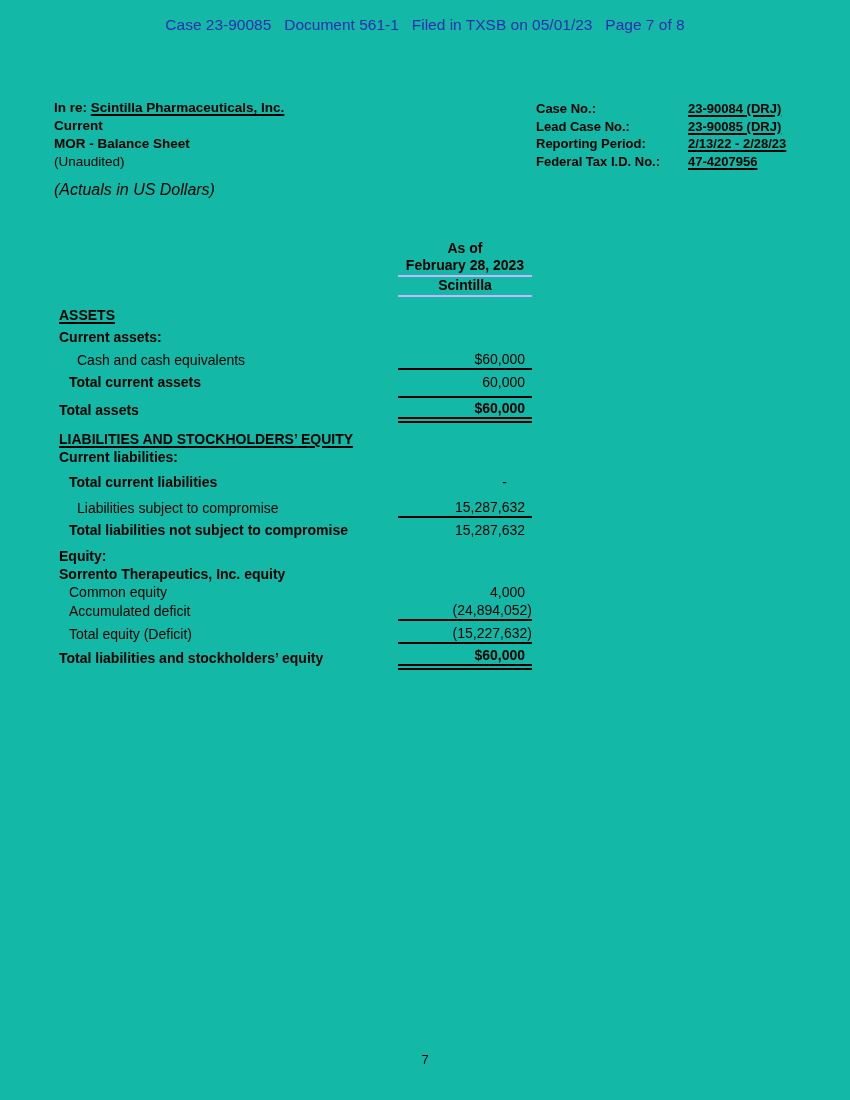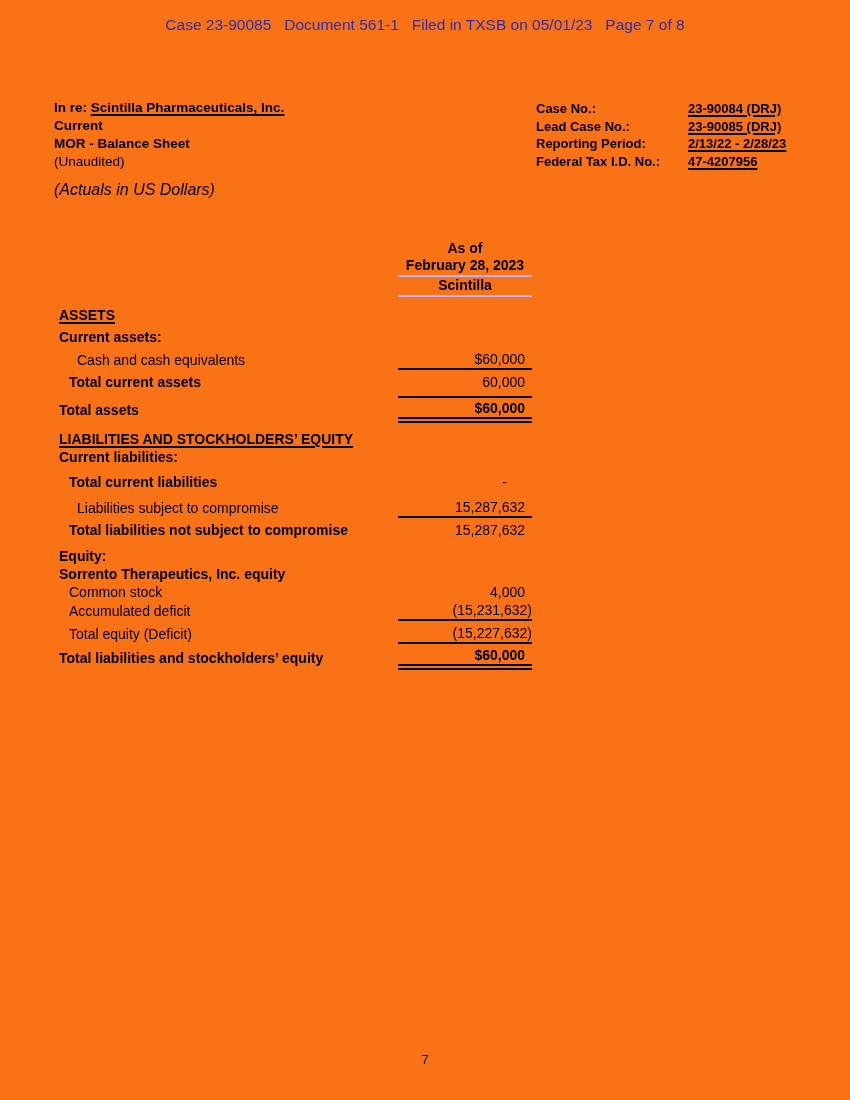--- a/index.html
+++ b/index.html
@@ -1,20 +1,20 @@
 <!DOCTYPE html>
 <html><head>
 <meta charset="utf-8">
 <style>
   html, body { margin: 0; padding: 0; background: #e8e8e8; }
   .page {
     position: relative;
     width: 850px;
     height: 1100px;
-    background: #f97316;
+    background: #14b8a6;
     font-family: "Liberation Sans", sans-serif;
     color: #000000;
     overflow: hidden;
   }
   
   .court-header {
     position: absolute;
     top: 16px;
     left: 0;
     width: 100%;
@@ -179,26 +179,26 @@
         </div>
         <div class="trow" style="margin-top: 8px;">
           <div class="tlabel b">Equity:</div>
           <div class="tvalue"></div>
         </div>
         <div class="trow">
           <div class="tlabel b">Sorrento Therapeutics, Inc. equity</div>
           <div class="tvalue"></div>
         </div>
         <div class="trow">
-          <div class="tlabel indent1">Common stock</div>
+          <div class="tlabel indent1">Common equity</div>
           <div class="tvalue">4,000</div>
         </div>
         <div class="trow">
           <div class="tlabel indent1">Accumulated deficit</div>
-          <div class="tvalue rb-single paren">(15,231,632)</div>
+          <div class="tvalue rb-single paren">(24,894,052)</div>
         </div>
         <div class="trow" style="margin-top: 3px;">
           <div class="tlabel indent1">Total equity (Deficit)</div>
           <div class="tvalue rb-single paren">(15,227,632)</div>
         </div>
         <div class="trow" style="margin-top: 2px;">
           <div class="tlabel b">Total liabilities and stockholders’ equity</div>
           <div class="tvalue b rb-double">$60,000</div>
         </div>
       </div>

